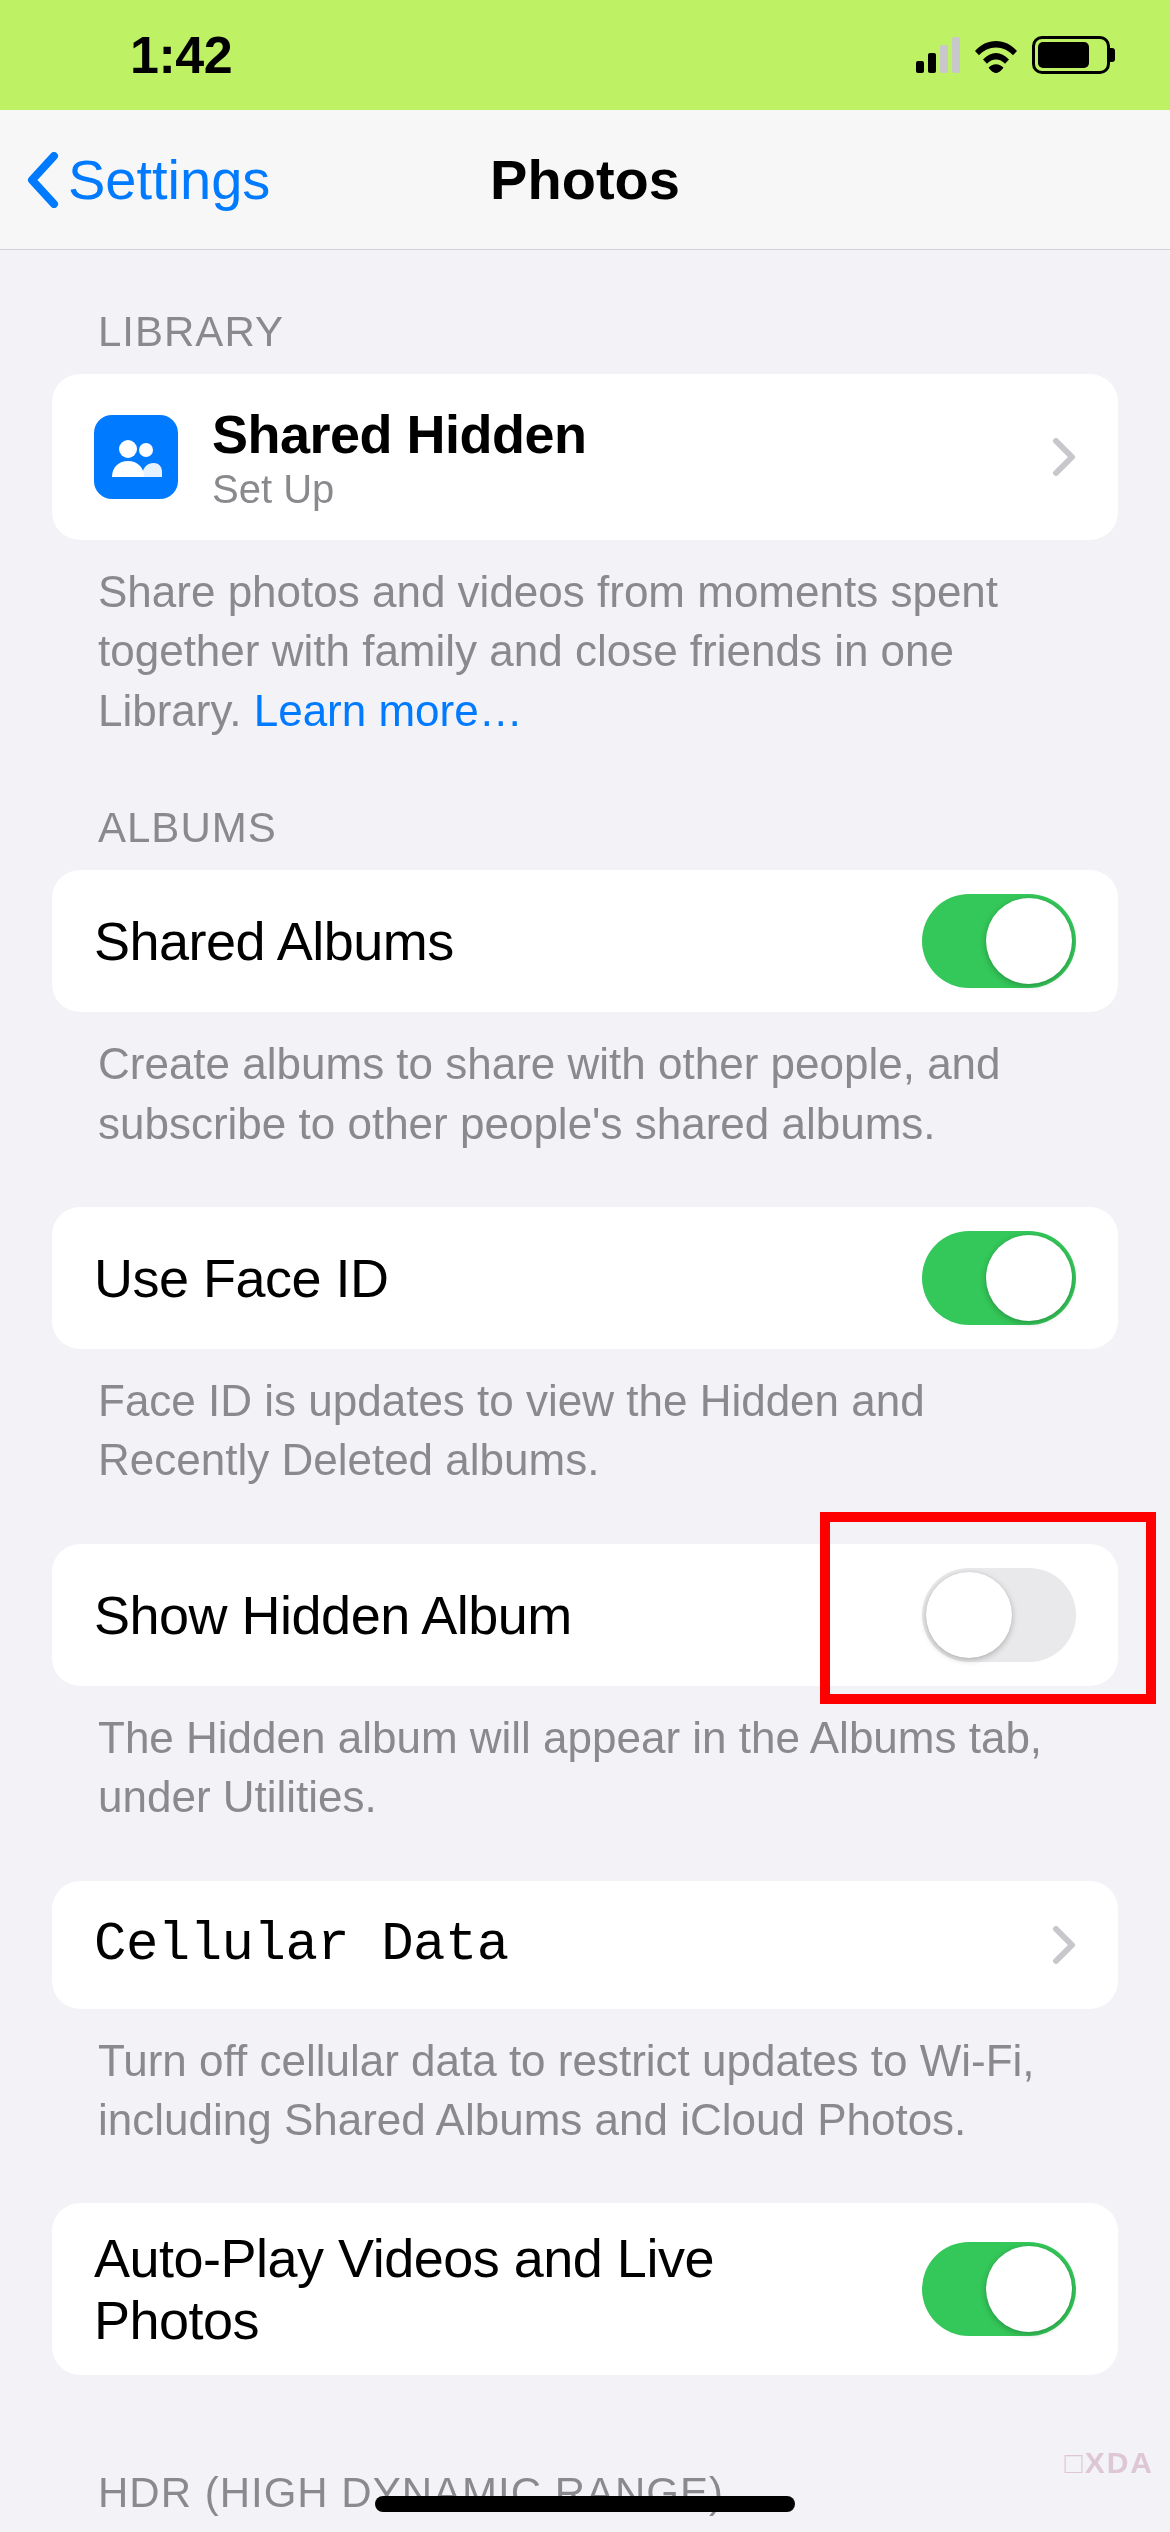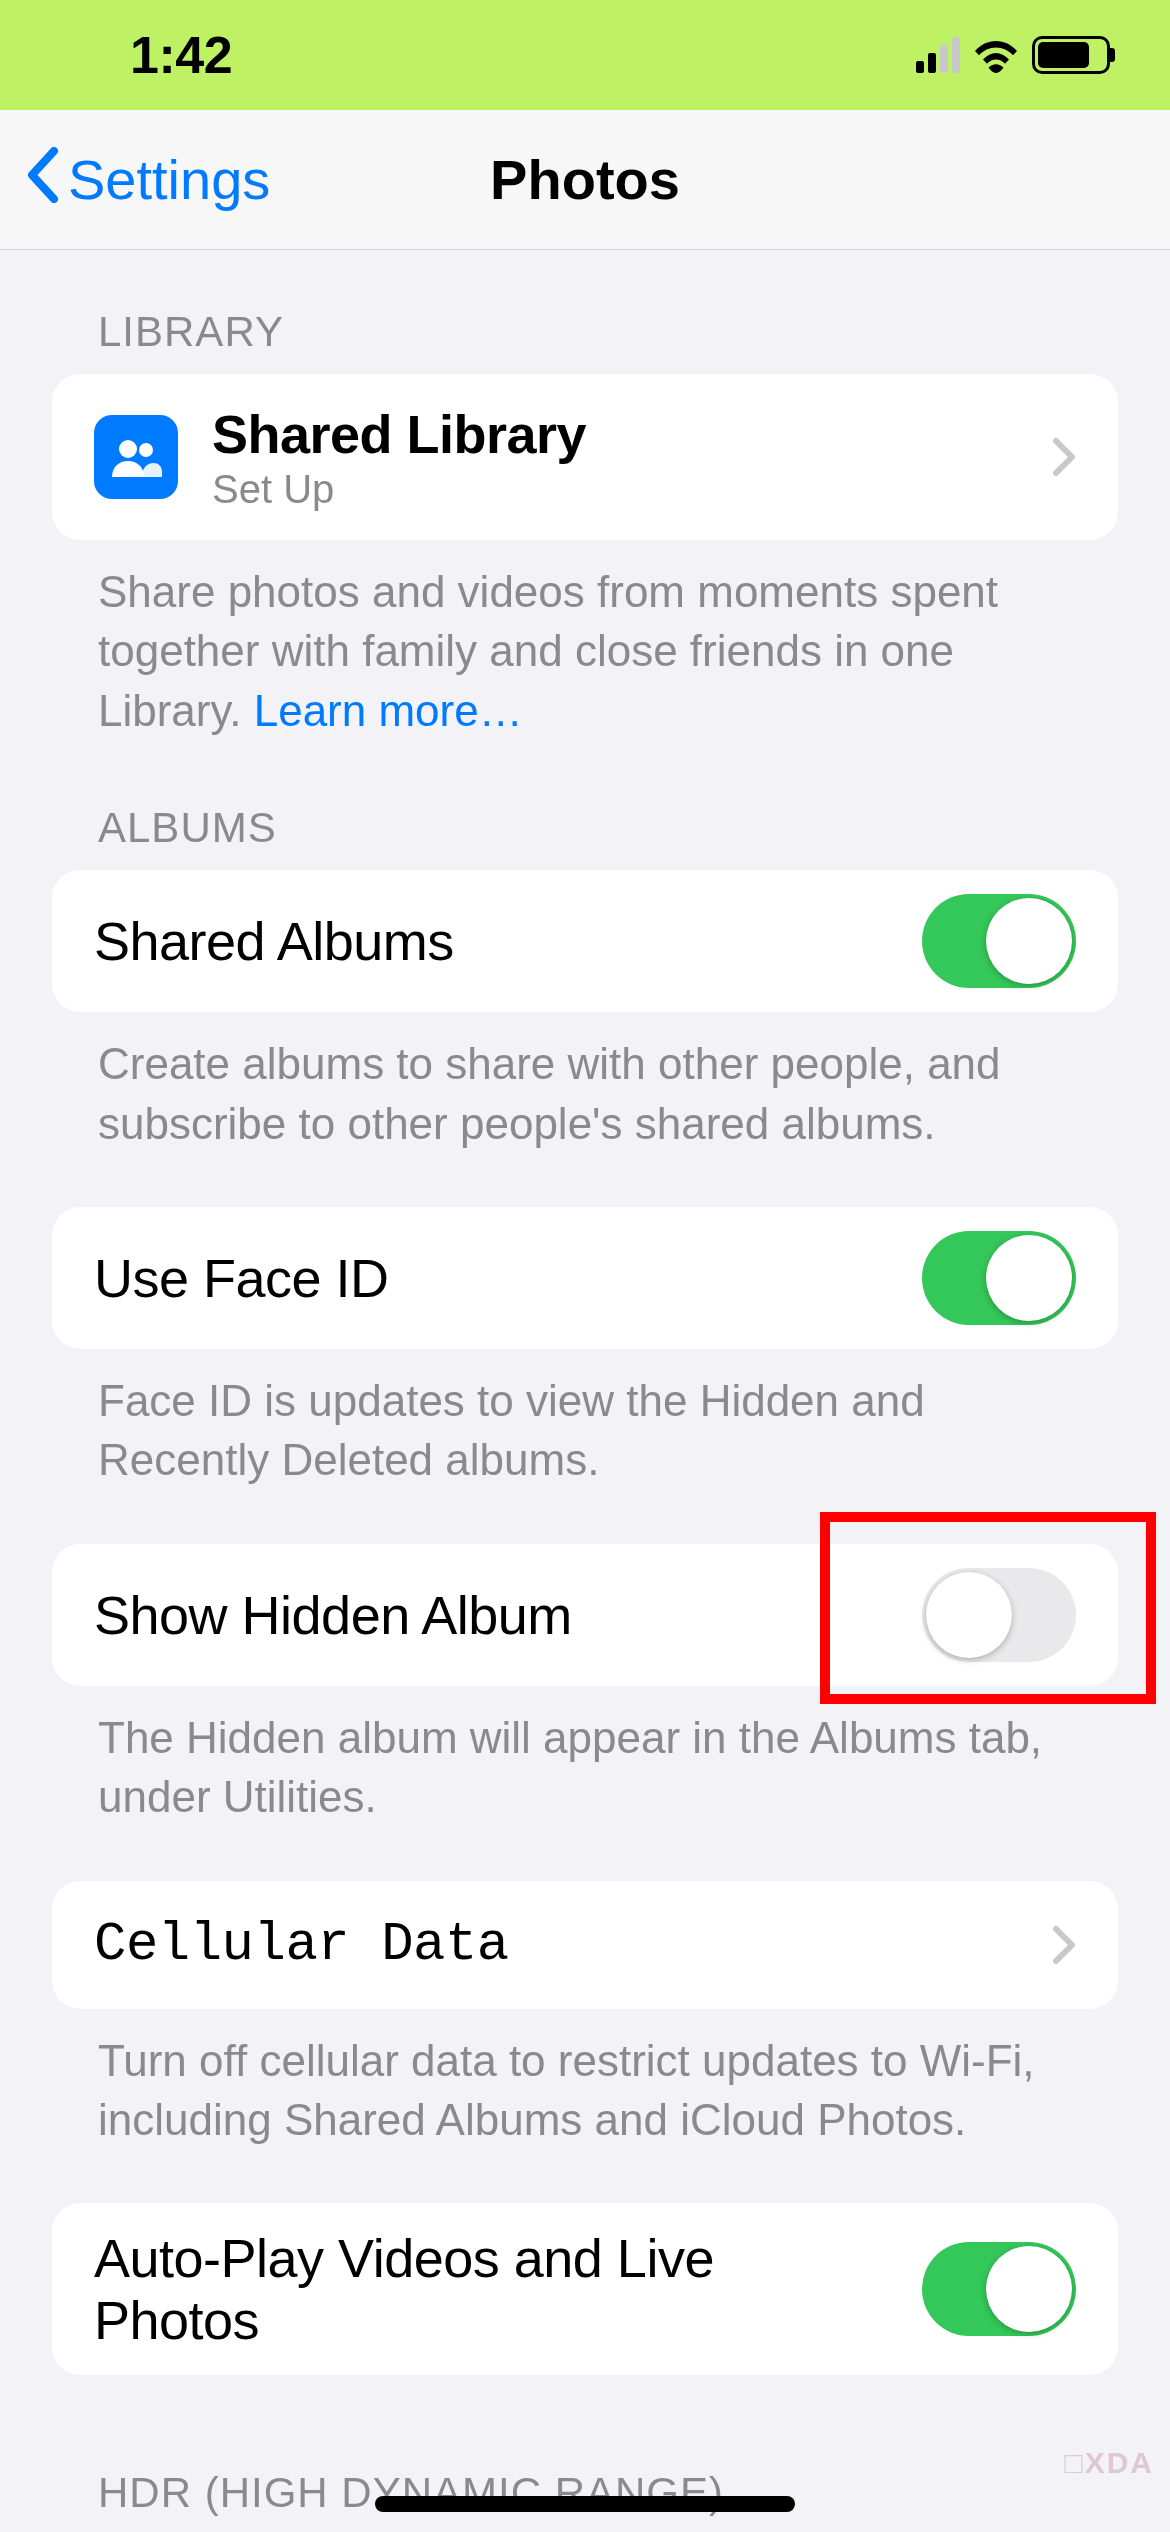--- a/index.html
+++ b/index.html
@@ -68,21 +68,21 @@
   
   .nav-bar {
     height: 140px;
     background: #f7f7f8;
     position: relative;
     border-bottom: 1px solid #d1d1d6;
     display:flex;
     align-items:center;
   }
   .back-btn {
-    display:flex; 
+    display:flex; align-items:center;
     gap: 6px;
     position:absolute;
     left: 24px;
     color:#007aff;
     font-size: 56px;
     font-weight: 400;
   }
   .back-chevron svg { width: 38px; height: 56px; display:block; }
   .nav-title {
     margin: 0 auto;
@@ -225,21 +225,21 @@
         <svg viewBox="0 0 52 40">
             <g fill="#fff">
               <circle cx="18" cy="12" r="9"></circle>
               <circle cx="36" cy="13" r="7"></circle>
               <path d="M2 40c0-10 7-16 16-16s16 6 16 16H2z"></path>
               <path d="M32 40c0-8 4-14 12-14 4 0 8 3 8 9v5H32z" opacity=".9"></path>
             </g>
           </svg>
       </div>
       <div class="row-body">
-        <div class="row-title" style="font-weight:600;">Shared Library</div>
+        <div class="row-title" style="font-weight:600;">Shared Hidden</div>
         <div class="row-subtitle">Set Up</div>
       </div>
       <span class="chevron">
         <svg viewBox="0 0 24 40">
             <path fill="none" stroke="#c7c7cc" stroke-width="6" stroke-linecap="round" stroke-linejoin="round" d="M4 4l16 16L4 36"></path>
           </svg>
       </span>
     </div>
   </div>
   <div class="footer-text">

